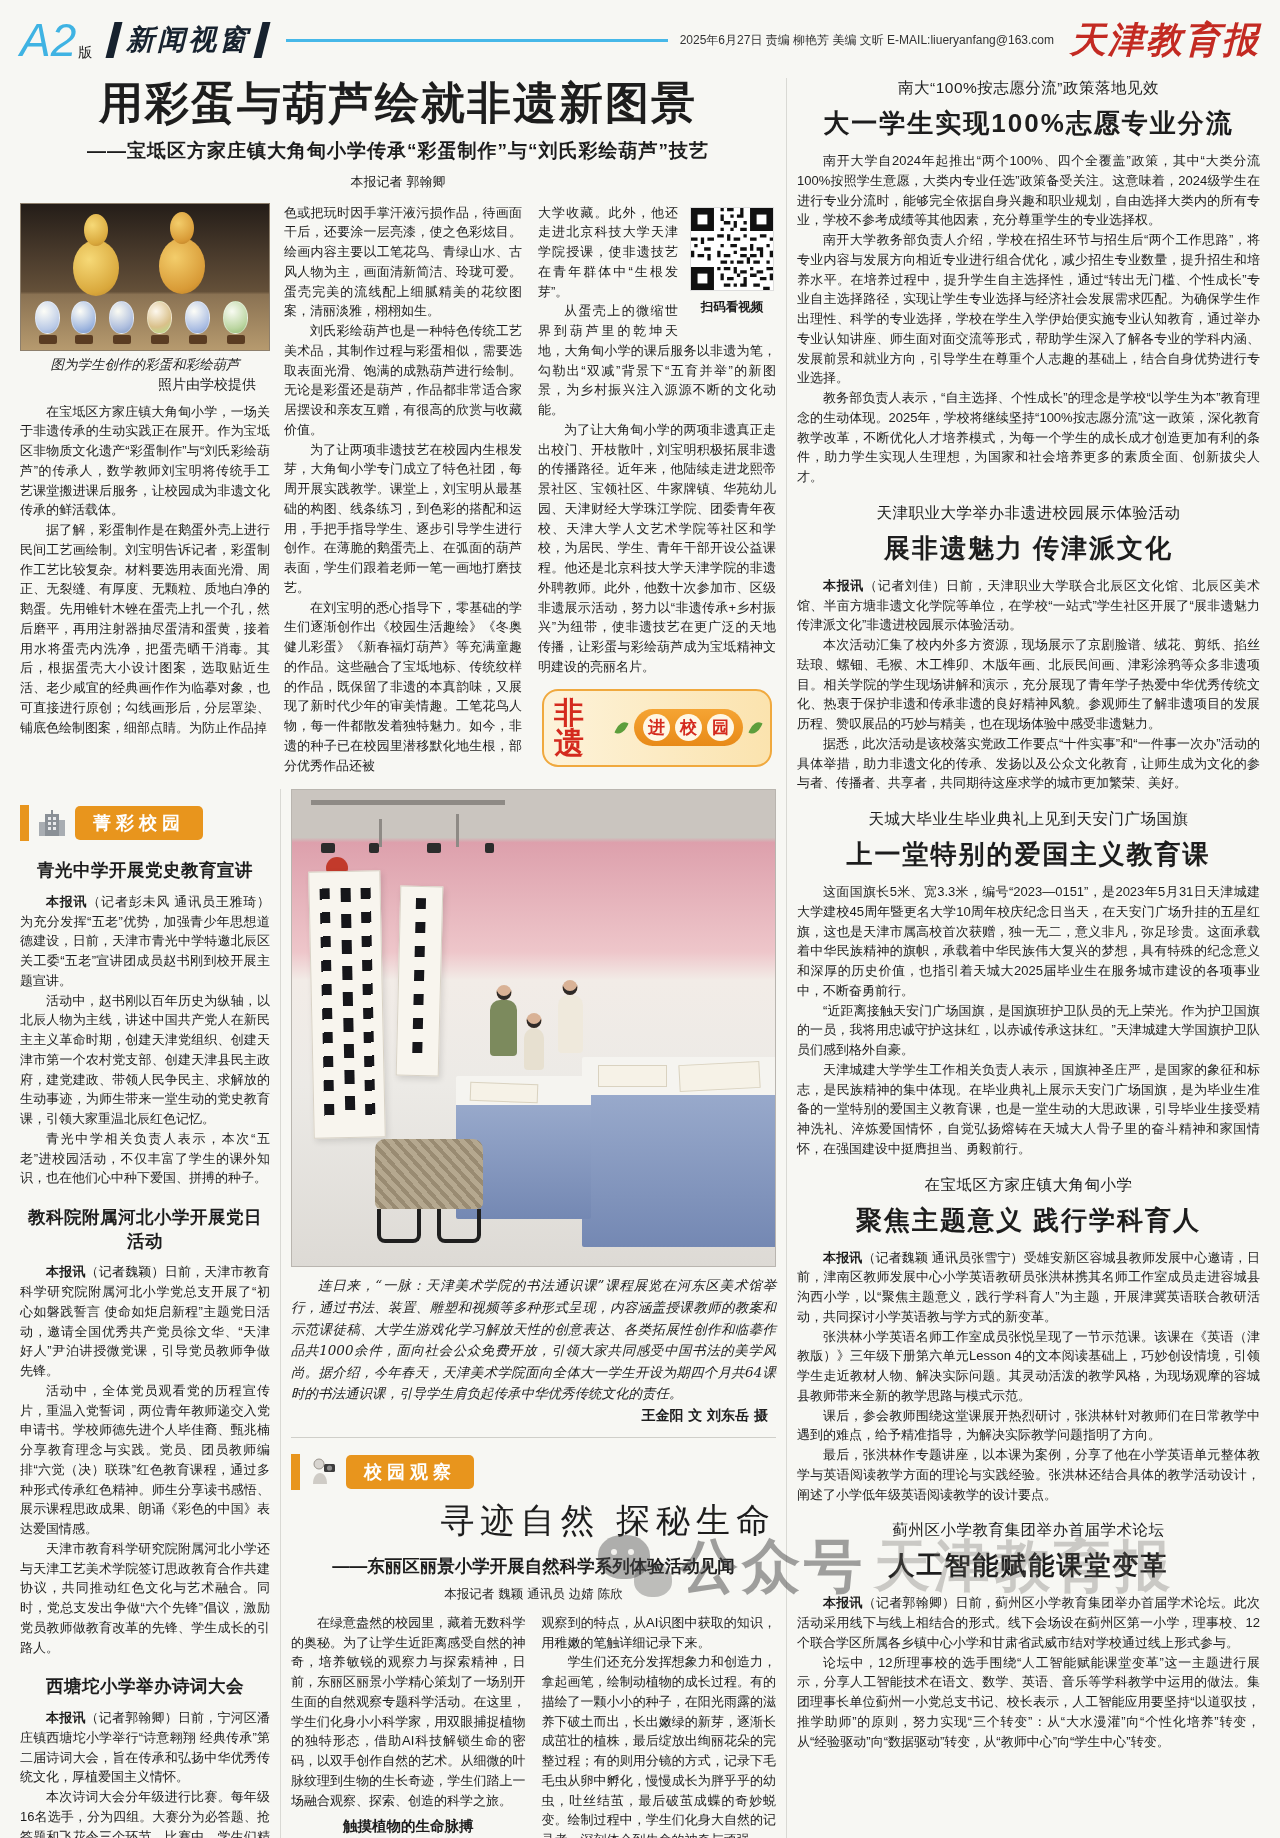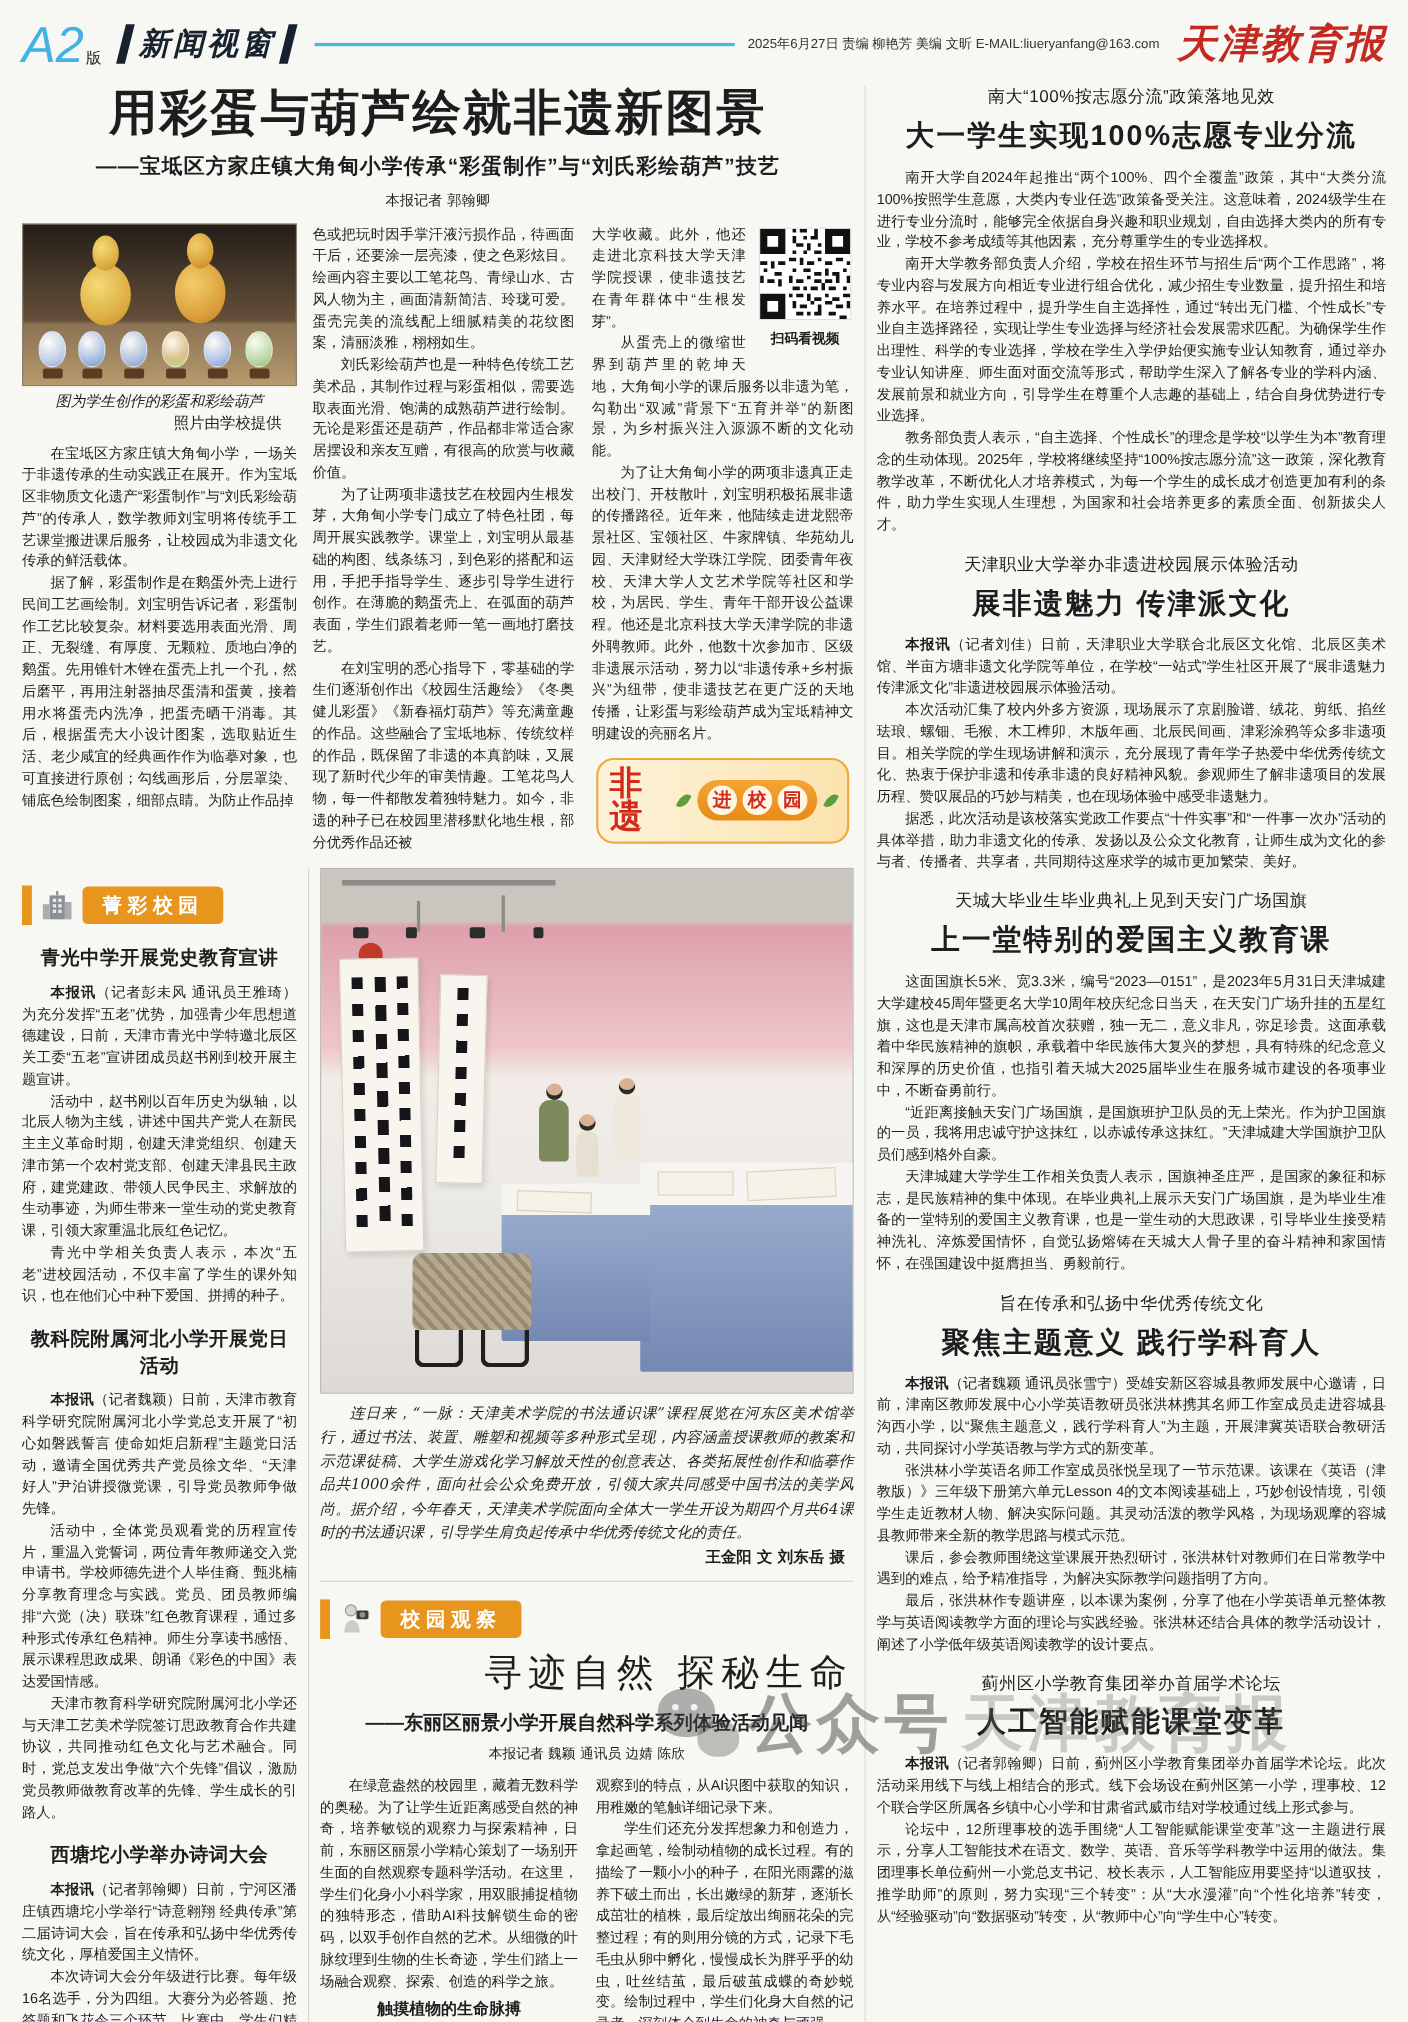--- a/index.html
+++ b/index.html
@@ -339,21 +339,21 @@
         <div class="kicker">天城大毕业生毕业典礼上见到天安门广场国旗</div>
         <h2 class="r-title">上一堂特别的爱国主义教育课</h2>
         <div class="body">
             <p class="para">这面国旗长5米、宽3.3米，编号“2023—0151”，是2023年5月31日天津城建大学建校45周年暨更名大学10周年校庆纪念日当天，在天安门广场升挂的五星红旗，这也是天津市属高校首次获赠，独一无二，意义非凡，弥足珍贵。这面承载着中华民族精神的旗帜，承载着中华民族伟大复兴的梦想，具有特殊的纪念意义和深厚的历史价值，也指引着天城大2025届毕业生在服务城市建设的各项事业中，不断奋勇前行。</p>
             <p class="para">“近距离接触天安门广场国旗，是国旗班护卫队员的无上荣光。作为护卫国旗的一员，我将用忠诚守护这抹红，以赤诚传承这抹红。”天津城建大学国旗护卫队员们感到格外自豪。</p>
             <p class="para">天津城建大学学生工作相关负责人表示，国旗神圣庄严，是国家的象征和标志，是民族精神的集中体现。在毕业典礼上展示天安门广场国旗，是为毕业生准备的一堂特别的爱国主义教育课，也是一堂生动的大思政课，引导毕业生接受精神洗礼、淬炼爱国情怀，自觉弘扬熔铸在天城大人骨子里的奋斗精神和家国情怀，在强国建设中挺膺担当、勇毅前行。</p>
           </div>
       </article>
 
       <article class="r-article">
-        <div class="kicker">旨在传承和弘扬中华优秀传统文化</div>
+        <div class="kicker">在宝坻区方家庄镇大角甸小学</div>
         <h2 class="r-title">聚焦主题意义  践行学科育人</h2>
         <div class="body">
             <p class="para"><b>本报讯</b>（记者魏颖 通讯员张雪宁）受雄安新区容城县教师发展中心邀请，日前，津南区教师发展中心小学英语教研员张洪林携其名师工作室成员走进容城县沟西小学，以“聚焦主题意义，践行学科育人”为主题，开展津冀英语联合教研活动，共同探讨小学英语教与学方式的新变革。</p>
             <p class="para">张洪林小学英语名师工作室成员张悦呈现了一节示范课。该课在《英语（津教版）》三年级下册第六单元Lesson 4的文本阅读基础上，巧妙创设情境，引领学生走近教材人物、解决实际问题。其灵动活泼的教学风格，为现场观摩的容城县教师带来全新的教学思路与模式示范。</p>
             <p class="para">课后，参会教师围绕这堂课展开热烈研讨，张洪林针对教师们在日常教学中遇到的难点，给予精准指导，为解决实际教学问题指明了方向。</p>
             <p class="para">最后，张洪林作专题讲座，以本课为案例，分享了他在小学英语单元整体教学与英语阅读教学方面的理论与实践经验。张洪林还结合具体的教学活动设计，阐述了小学低年级英语阅读教学的设计要点。</p>
           </div>
       </article>
 
       <article class="r-article">

